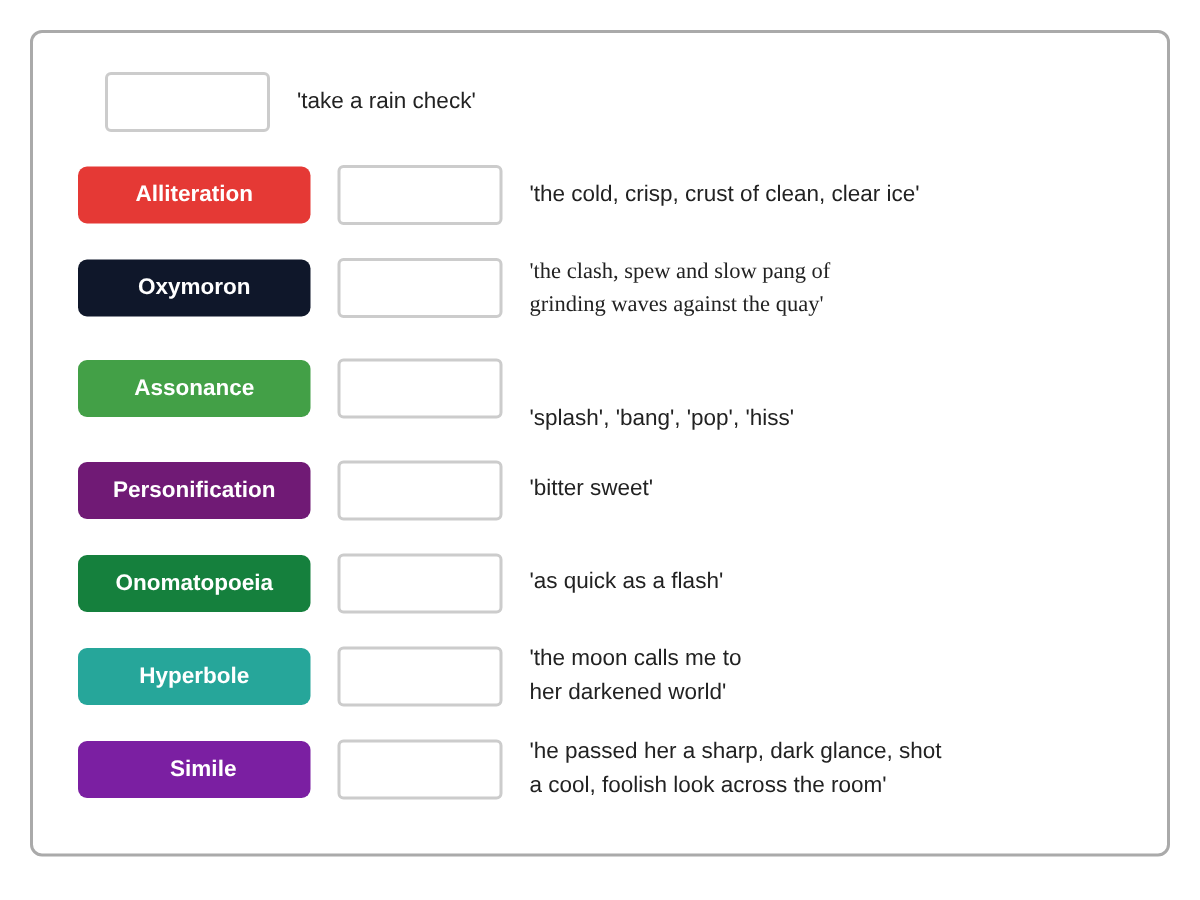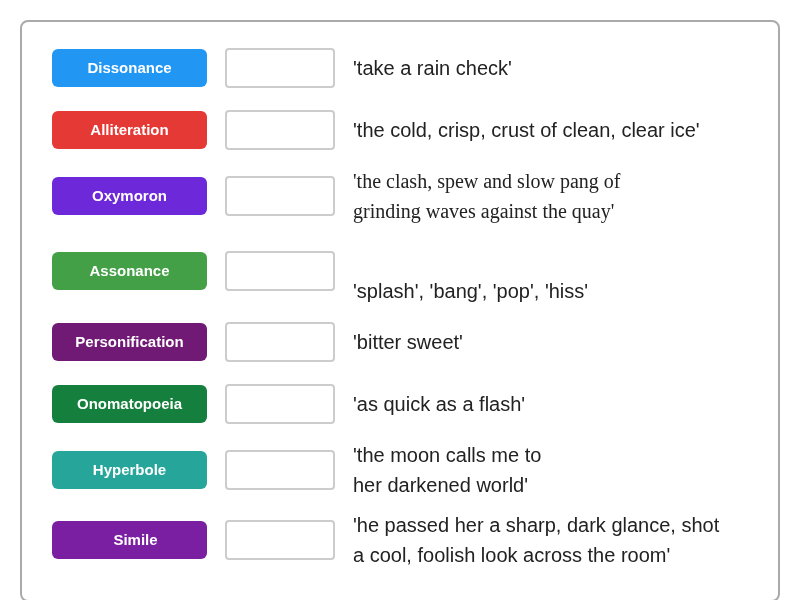--- a/index.html
+++ b/index.html
@@ -41,43 +41,42 @@
     .drop-box {
       width: 110px;
       min-width: 110px;
       height: 40px;
       border: 2px solid #ccc;
       border-radius: 4px;
       margin: 0 18px;
       background: #fff;
     }
     .quote-text {
-      font-size: 20px;
+      font-size: 15px;
       color: #222;
       line-height: 1.5;
       flex: 1;
     }
     
     .btn-blue    { background-color: #2196F3; }
     .btn-red     { background-color: #e53935; }
-    .btn-orange  { background-color: #6d28d9; }
+    .btn-orange  { background-color: #0f172a; }
     .btn-green   { background-color: #43A047; }
     .btn-purple  { background-color: #701a75; }
     .btn-darkblue { background-color: #15803d; }
     .btn-teal    { background-color: #26A69A; }
     .btn-crimson { background-color: #D32F2F; }
     .btn-violet  { background-color: #7B1FA2; padding-left: 20px; }
   </style>
 </head>
 <body>
 
 <div class="container">
 
 <div class="row">
-      <button class="label-btn btn-blue">Dissonance</button>
       <div class="drop-box"></div>
       <span class="quote-text" style="white-space: pre-line;">'take a rain check'</span>
     </div>
     <div class="row">
       <button class="label-btn btn-red">Alliteration</button>
       <div class="drop-box"></div>
       <span class="quote-text" style="white-space: pre-line;">'the cold, crisp, crust of clean, clear ice'</span>
     </div>
     <div class="row">
       <button class="label-btn btn-orange">Oxymoron</button>

